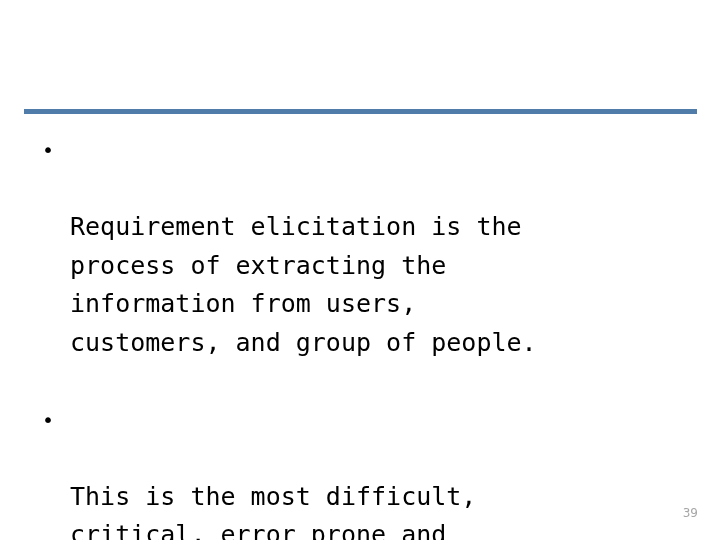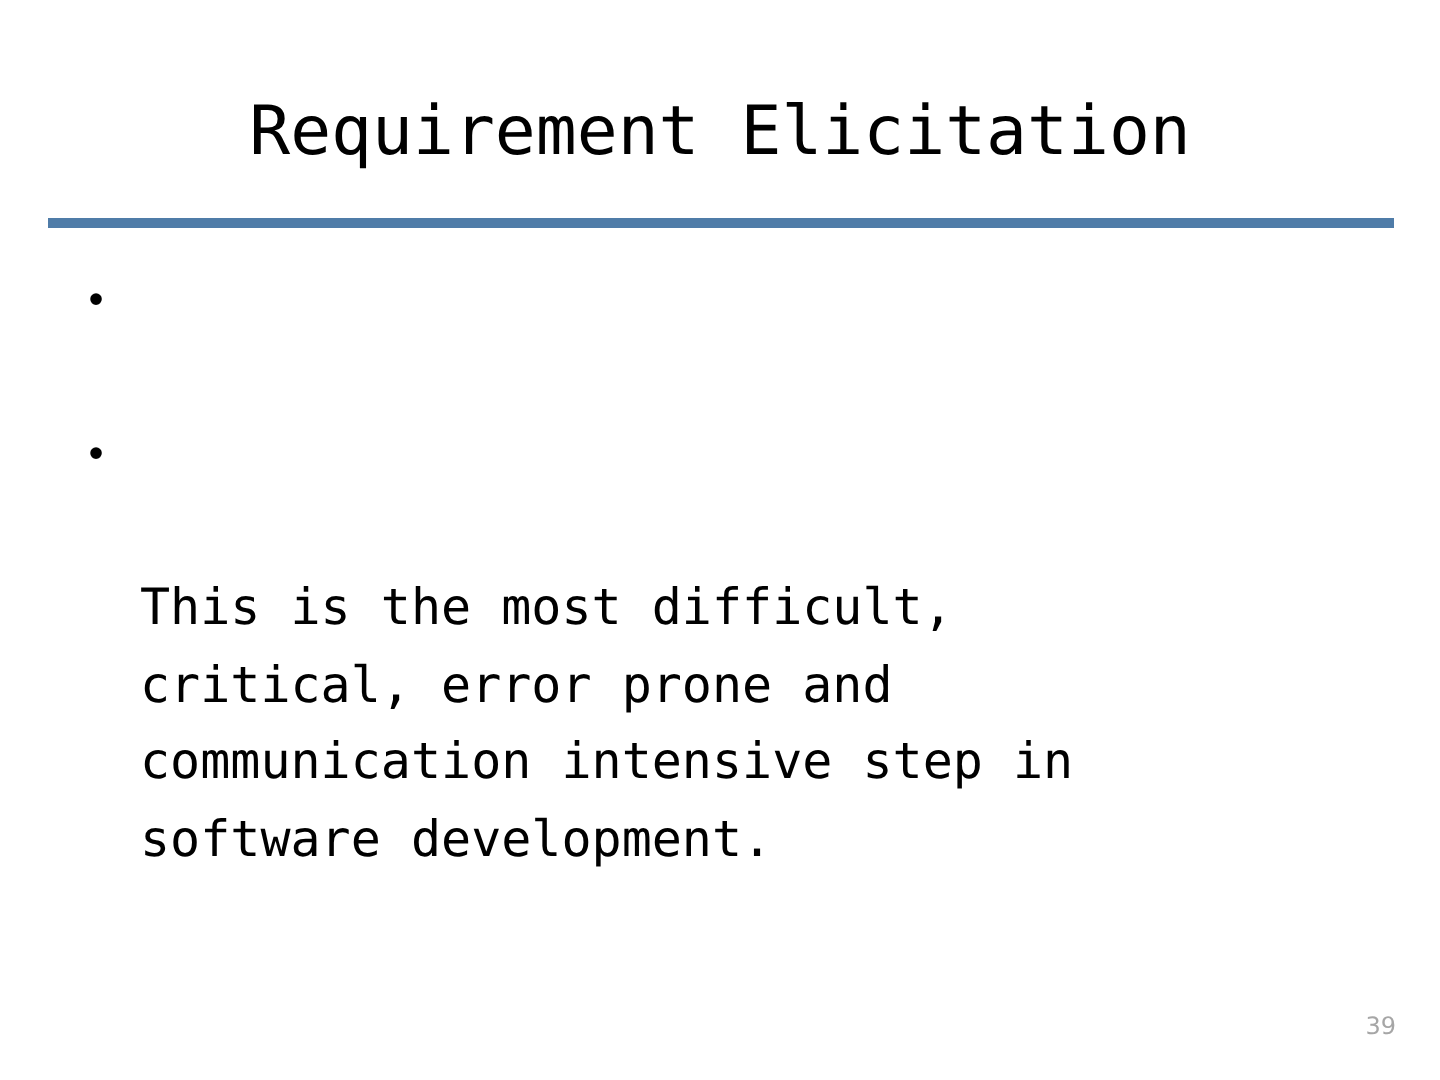--- a/index.html
+++ b/index.html
@@ -82,28 +82,31 @@
     font-size: 12px;
     line-height: 14px;
     color: #a6a6a6;
   }
 </style>
 </head>
 <body>
 
 <div class="slide">
 
-  <h1 class="slide-title">Requirement Elicitation</h1>
 
   <div class="title-rule"></div>
 
   <div class="body-block">
 
     <div class="bullet-item">
       <span class="marker">•</span>
+      <span class="bullet-text">Requirement elicitation is the
+process of extracting the
+information from users,
+customers, and group of people.</span>
     </div>
 
     <div class="bullet-item">
       <span class="marker">•</span>
       <span class="bullet-text">This is the most difficult,
 critical, error prone and
 communication intensive step in
 software development.</span>
     </div>
 

